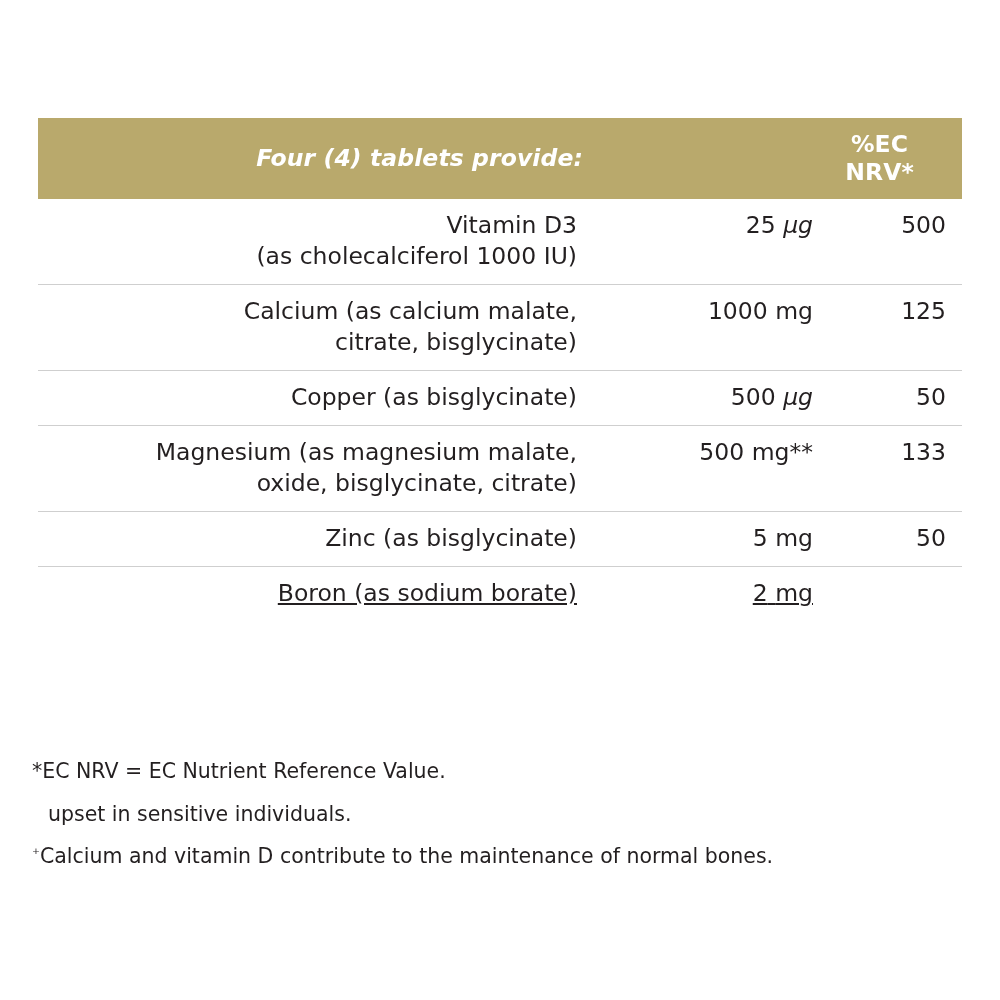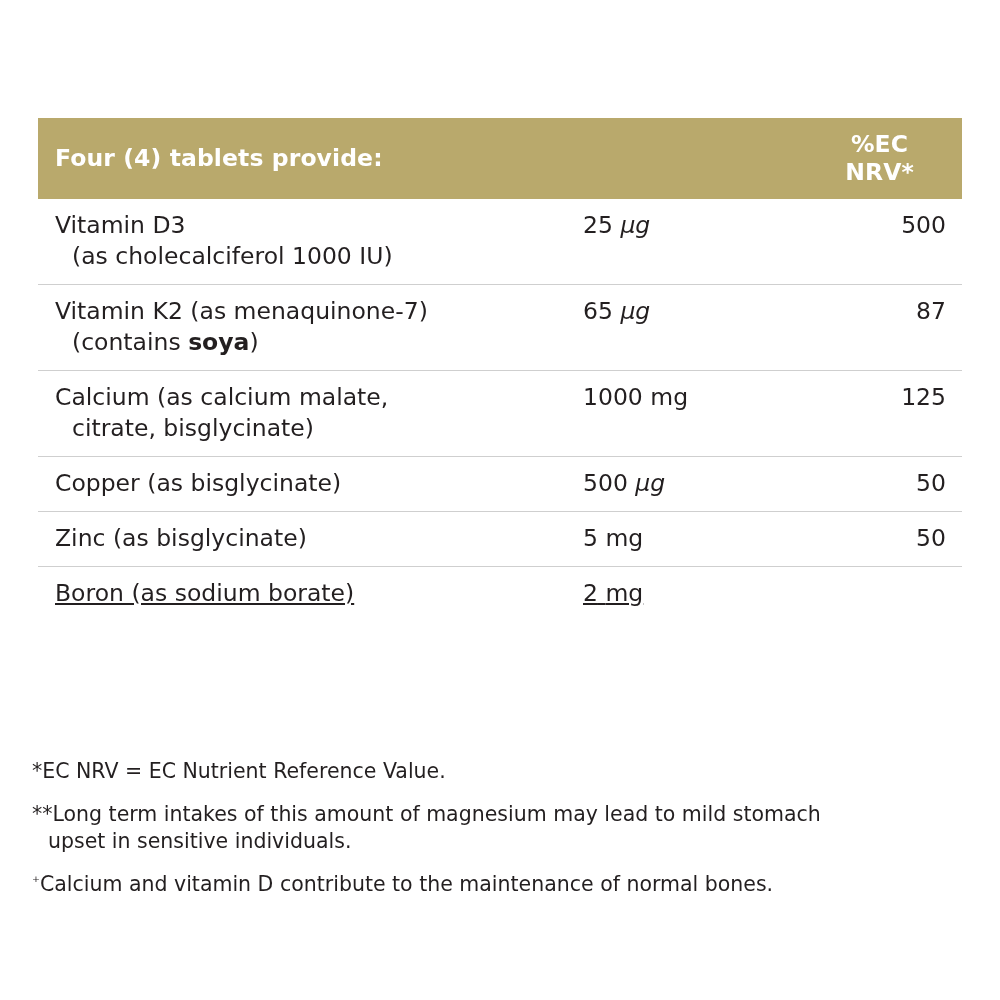--- a/index.html
+++ b/index.html
@@ -40,37 +40,39 @@
   thead th {
     background: #b9a96c;
     color: #ffffff;
     font-size: 23.5px;
     font-weight: bold;
     padding: 12px 0 13px 0;
     vertical-align: middle;
     letter-spacing: 0.1px;
   }
   thead th.head-title {
-    text-align: left;
+    text-align: right;
     padding-left: 17px;
+    font-style: italic;
   }
   thead th.head-blank { text-align: left; }
   thead th.head-nrv {
     text-align: center;
     padding-right: 16px;
   }
 
   tbody td {
     border-bottom: 1.6px solid #cfcfcf;
     font-size: 23.5px;
     font-weight: 400;
     color: #231f20;
     vertical-align: top;
     padding: 11px 0 12px 0;
     line-height: 1.32;
+    text-align: right;
   }
   tbody tr:last-child td {
     border-bottom: none;
     text-decoration: underline;
   }
   tbody td.nut-name {
     padding-left: 17px;
     padding-right: 6px;
   }
   tbody td.nut-amount {
@@ -134,31 +136,20 @@
             <span>Vitamin D3</span>
             <span class="sub-line">(as cholecalciferol 1000 IU)</span>
           </td>
           <td class="nut-amount">
             <span>25</span>
             <span class="unit-italic">µg</span>
           </td>
           <td class="nut-nrv">500</td>
         </tr>
 
-        <tr>
-          <td class="nut-name">
-            <span>Vitamin K2 (as menaquinone-7)</span>
-            <span class="sub-line"><span>(contains </span><span class="bold-inline">soya</span><span>)</span></span>
-          </td>
-          <td class="nut-amount">
-            <span>65</span>
-            <span class="unit-italic">µg</span>
-          </td>
-          <td class="nut-nrv">87</td>
-        </tr>
 
         <tr>
           <td class="nut-name">
             <span>Calcium (as calcium malate,</span>
             <span class="sub-line">citrate, bisglycinate)</span>
           </td>
           <td class="nut-amount">
             <span>1000</span>
             <span>mg</span>
           </td>
@@ -170,20 +161,31 @@
             <span>Copper (as bisglycinate)</span>
           </td>
           <td class="nut-amount">
             <span>500</span>
             <span class="unit-italic">µg</span>
           </td>
           <td class="nut-nrv">50</td>
         </tr>
 
 
+        <tr>
+          <td class="nut-name">
+            <span>Magnesium (as magnesium malate,</span>
+            <span class="sub-line">oxide, bisglycinate, citrate)</span>
+          </td>
+          <td class="nut-amount">
+            <span>500</span>
+            <span>mg**</span>
+          </td>
+          <td class="nut-nrv">133</td>
+        </tr>
 
         <tr>
           <td class="nut-name">
             <span>Zinc (as bisglycinate)</span>
           </td>
           <td class="nut-amount">
             <span>5</span>
             <span>mg</span>
           </td>
           <td class="nut-nrv">50</td>
@@ -200,21 +202,20 @@
           <td class="nut-nrv"></td>
         </tr>
 
       </tbody>
     </table>
   </div>
 
   <div class="footnotes">
     <div class="footnote">*EC NRV = EC Nutrient Reference Value.</div>
     <div class="footnote">
-      <span>**Long term intakes of this amount of magnesium may lead to mild stomach</span>
       <span class="indent">upset in sensitive individuals.</span>
     </div>
     <div class="footnote">
       <span class="sup-dagger">⁺</span><span>Calcium and vitamin D contribute to the maintenance of normal bones.</span>
     </div>
   </div>
 
 </div>
 
 </body></html>

